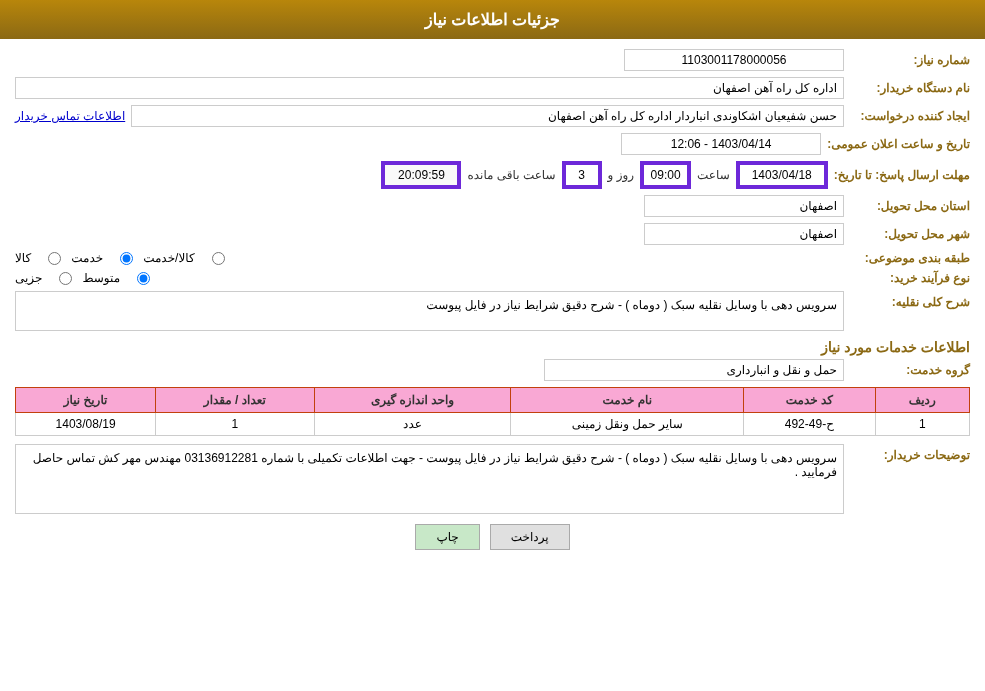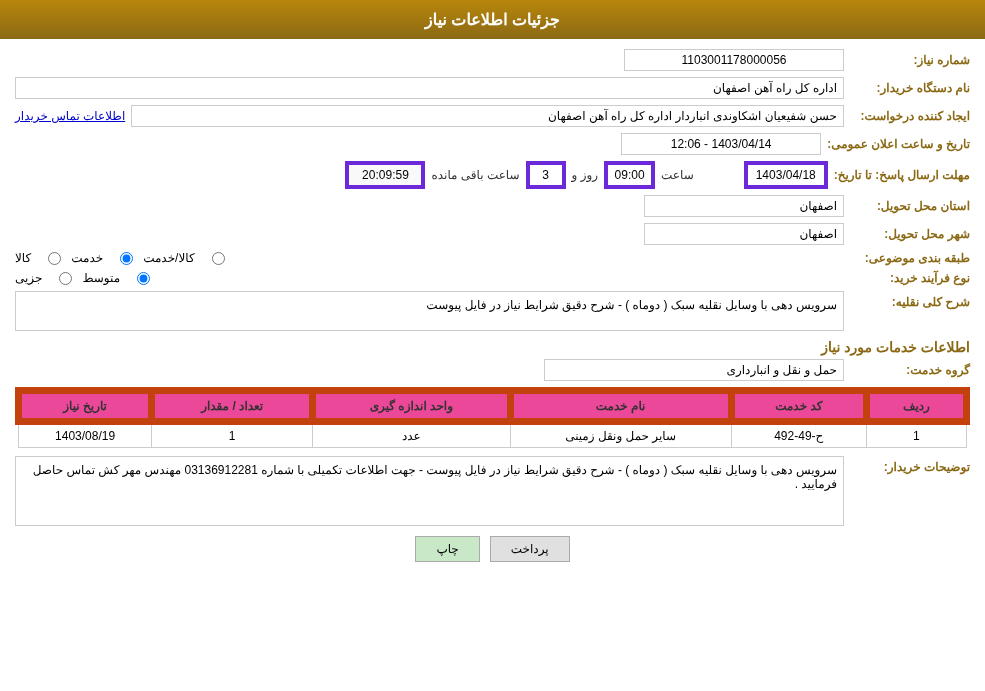--- a/index.html
+++ b/index.html
@@ -93,22 +93,22 @@
       font-size: 14px;
       margin: 8px 0 4px 0;
       text-align: right;
     }
     .services-table {
       width: 100%;
       border-collapse: collapse;
       margin-top: 4px;
     }
     .services-table th {
-      background: #ec4899;
-      border: 7px solid #c2410c;
+      background: #f9a8d4;
+      border: 1px solid #c2410c;
       padding: 5px 12px;
       text-align: center;
       color: #333;
       font-weight: bold;
     }
     .services-table td {
       border: 1px solid #ccc;
       padding: 4px 8px;
       text-align: center;
     }
@@ -192,21 +192,21 @@
       <span class="link-text">اطلاعات تماس خریدار</span>
     </div>
 
     <div class="form-row">
       <span class="form-label">تاریخ و ساعت اعلان عمومی:</span>
       <div class="form-value" style="max-width:200px;text-align:center;">1403/04/14 - 12:06</div>
     </div>
 
     <div class="deadline-row">
       <span class="deadline-label">مهلت ارسال پاسخ: تا تاریخ:</span>
-      <div class="deadline-field" style="width:84px;text-align:center;margin-left:44px;">1403/04/18</div>
+      <div class="deadline-field" style="width:92px;text-align:center;">1403/04/18</div>
       <span class="deadline-unit-label inline-label">ساعت</span>
       <div class="deadline-field" style="width:51px;text-align:center;">09:00</div>
       <span class="deadline-unit-label inline-label">روز و</span>
       <div class="deadline-field" style="width:40px;text-align:center;">3</div>
       <span class="deadline-unit-label inline-label">ساعت باقی مانده</span>
       <div class="deadline-field" style="width:80px;text-align:center;background:#f9f9f9;">20:09:59</div>
     </div>
 
     <div class="form-row">
       <span class="form-label">استان محل تحویل:</span>

